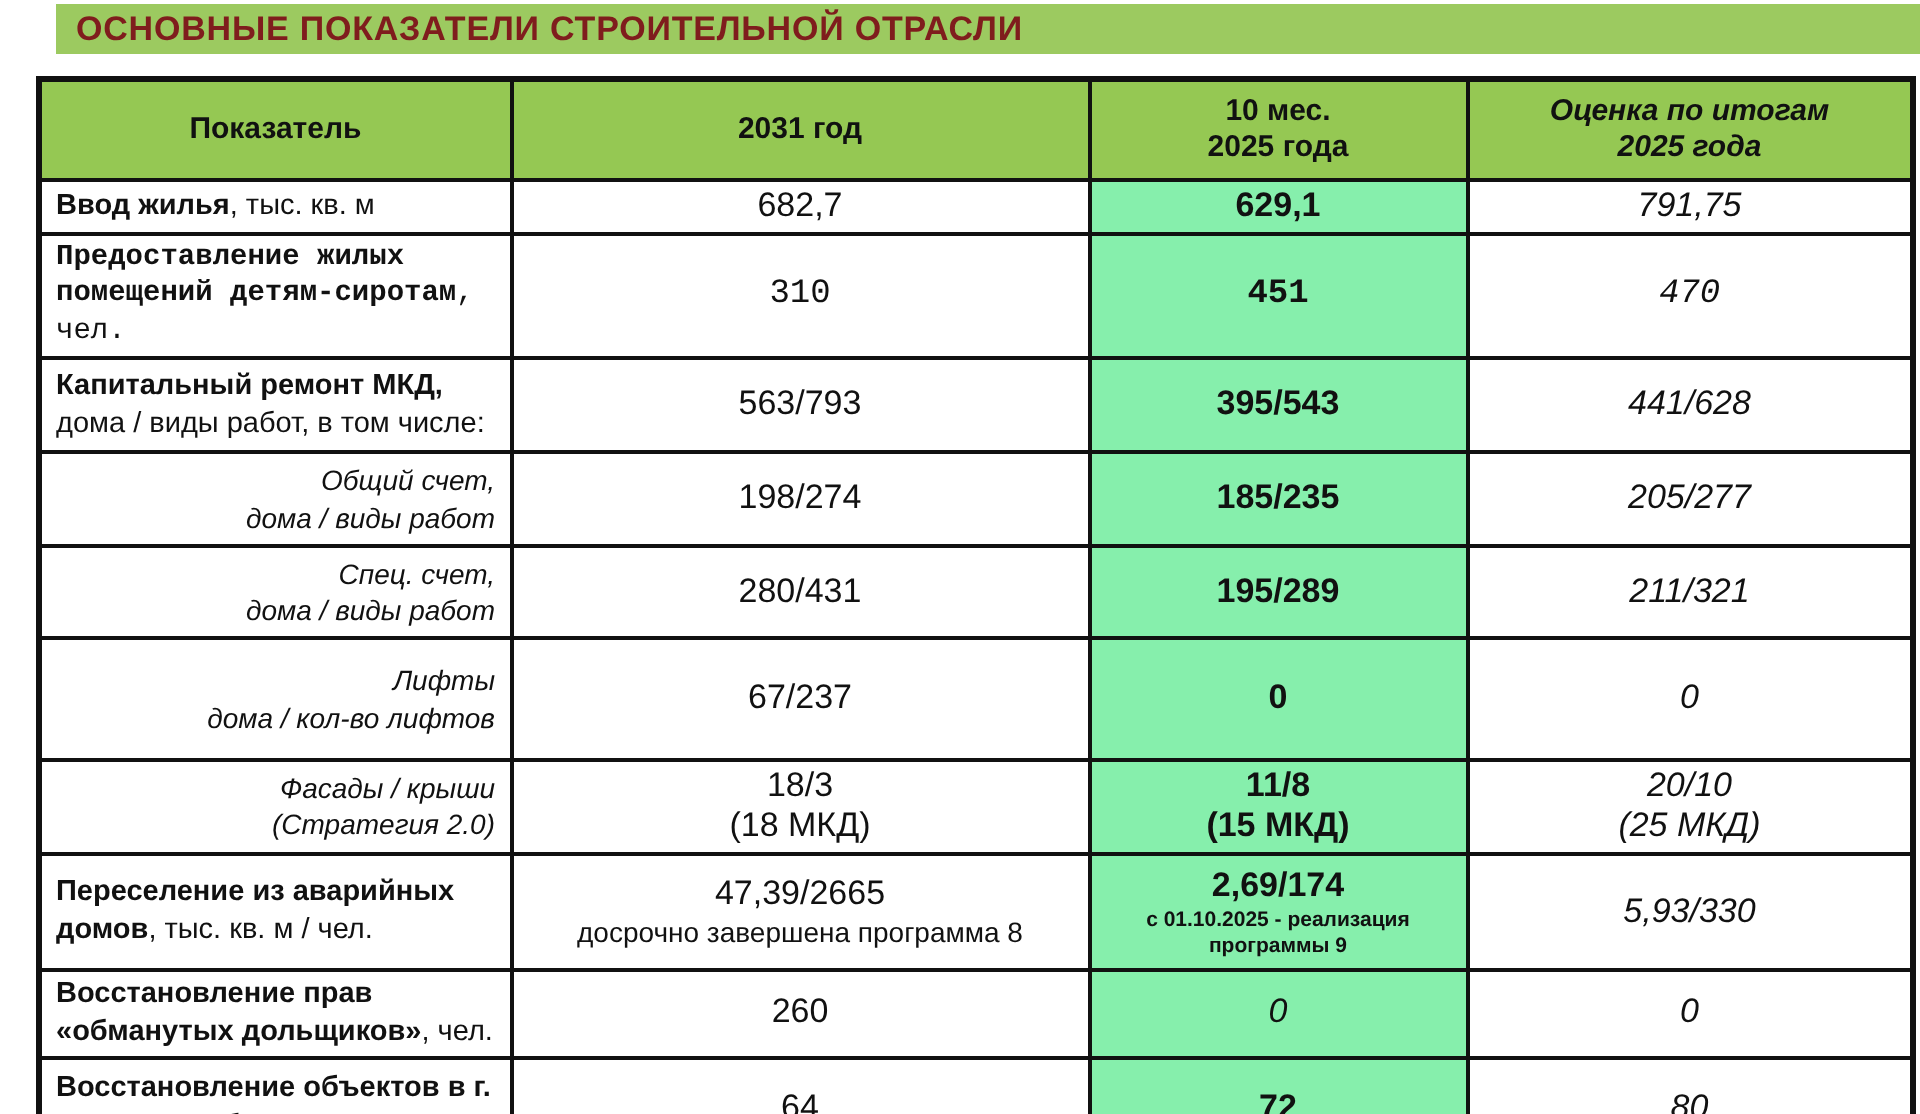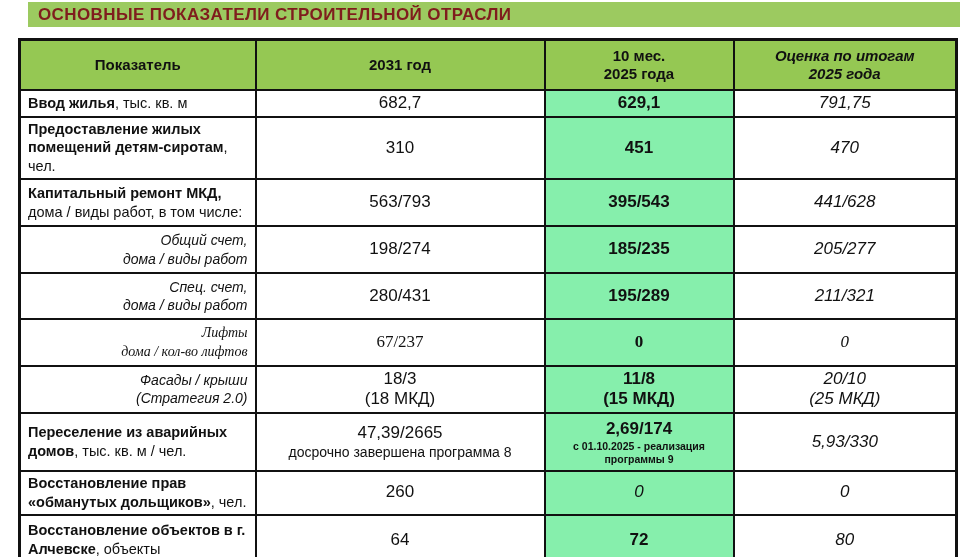--- a/index.html
+++ b/index.html
@@ -68,25 +68,25 @@
     line-height: 1.2;
   }
   .hl { background: #86efac; font-weight: bold; }
   .hl.it { font-weight: normal; font-style: italic; }
   .est { font-style: italic; }
   .note { font-size: 14px; font-weight: normal; line-height: 1.15; margin-top: 1px; }
   .hl .note { font-weight: bold; font-size: 10.5px; }
   
   tr.rh  { height: 50px; }
   tr.r0  { height: 27px; }
-  tr.r1  { height: 46px; }
+  tr.r1  { height: 46px; font-family: Liberation Mono, monospace; }
   tr.r2  { height: 47px; }
   tr.r3  { height: 47px; }
   tr.r4  { height: 46px; }
-  tr.r5  { height: 47px; font-family: Liberation Serif, serif; }
+  tr.r5  { height: 61px; }
   tr.r6  { height: 40px; }
   tr.r7  { height: 58px; }
   tr.r8  { height: 31px; }
   tr.r9  { height: 51px; }
 </style>
 </head>
 <body>
 
 <div class="title-bar">ОСНОВНЫЕ ПОКАЗАТЕЛИ СТРОИТЕЛЬНОЙ ОТРАСЛИ</div>
 

